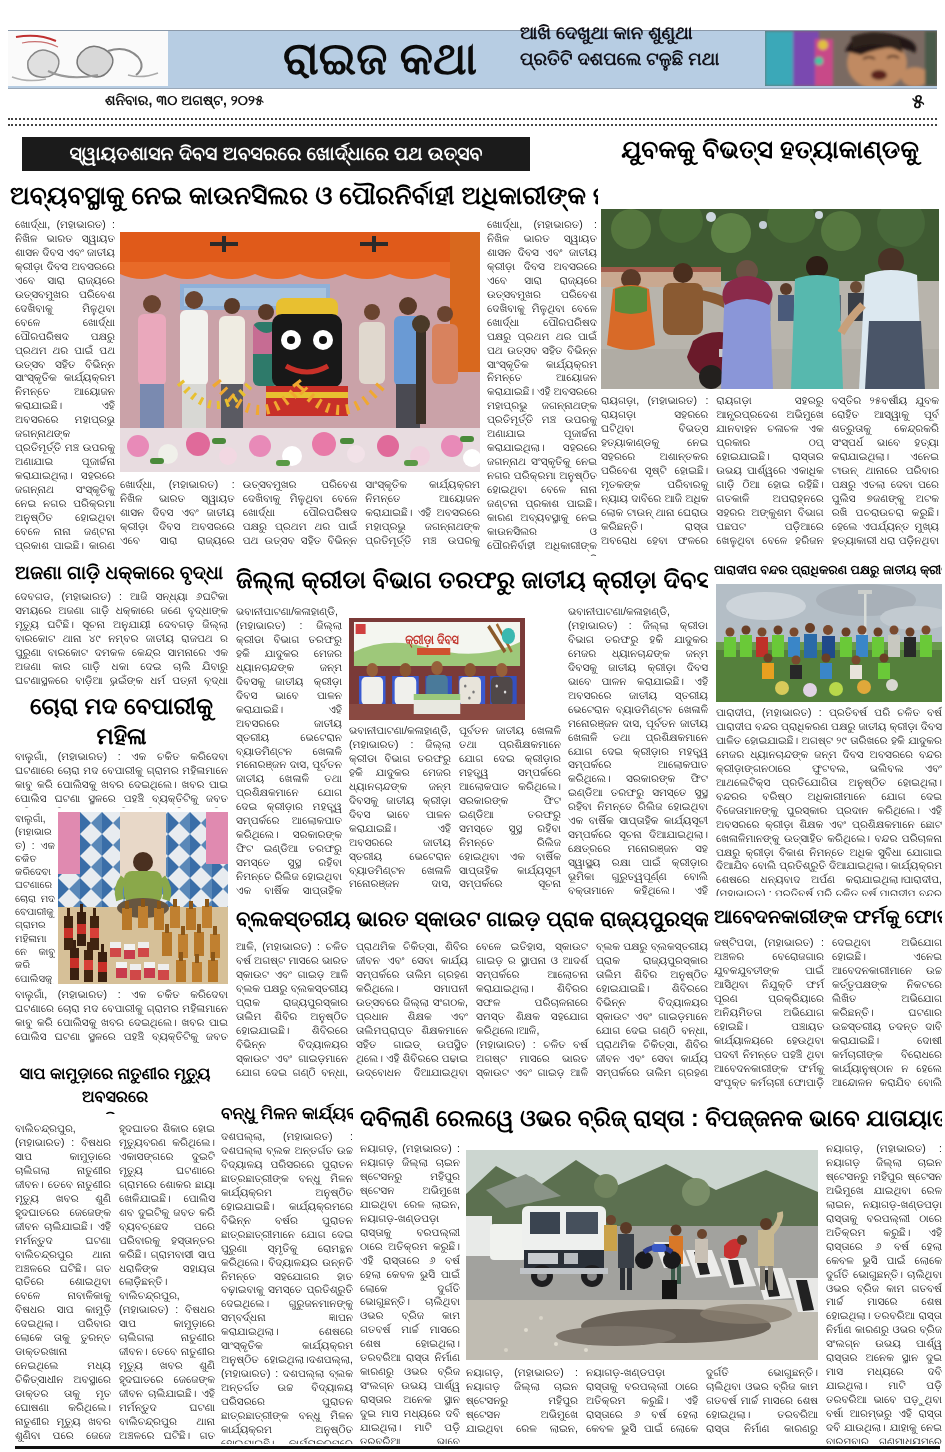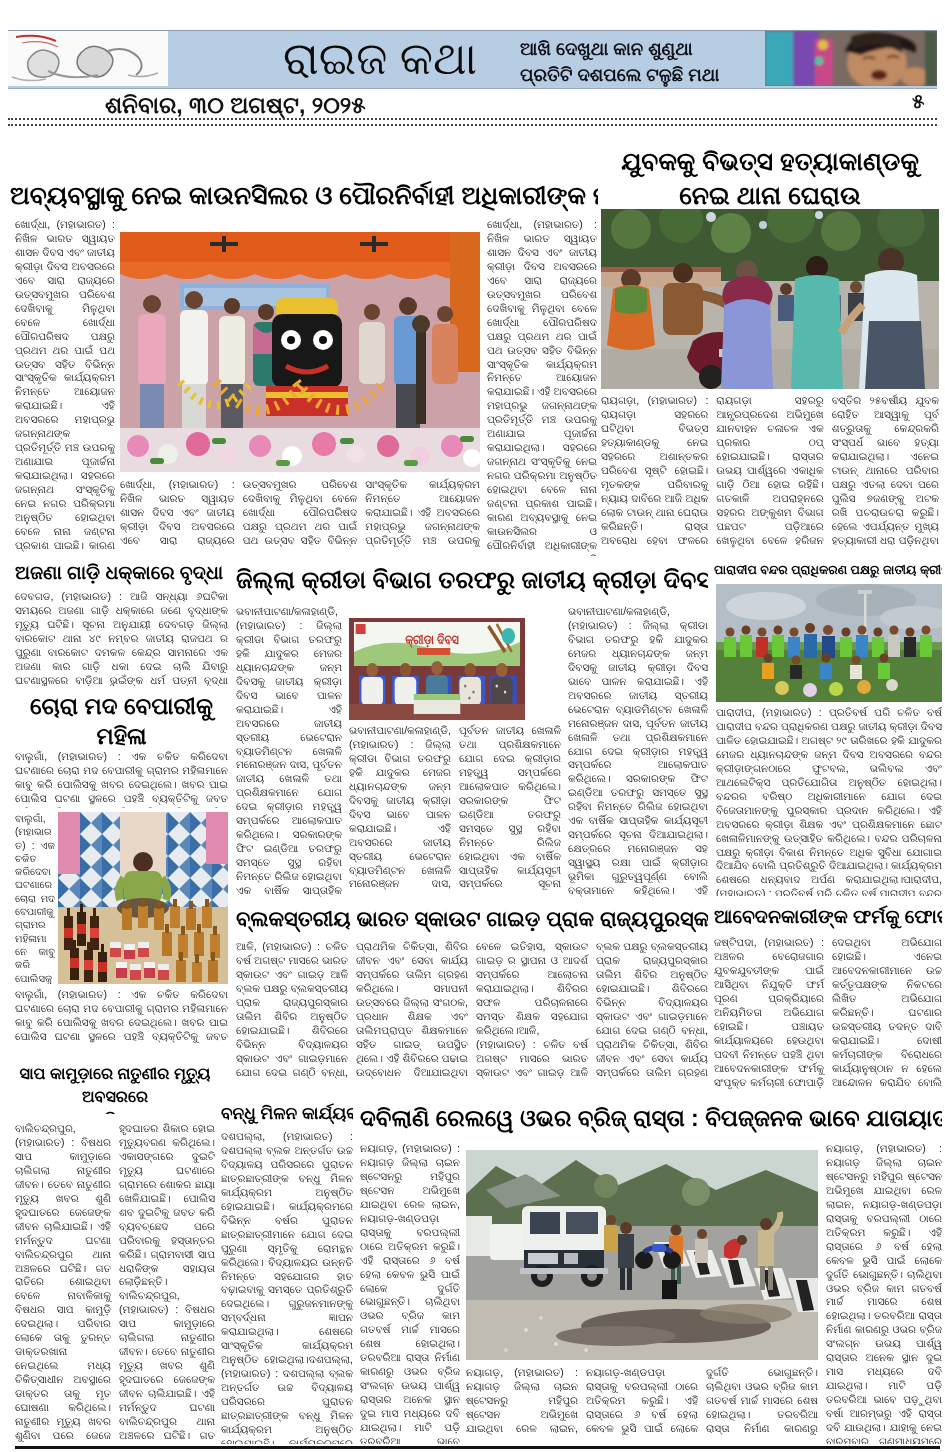--- a/index.html
+++ b/index.html
@@ -10,23 +10,23 @@
   .cols2{column-count:2;column-gap:8px;column-fill:auto;}
   .cols3{column-count:3;column-gap:8px;column-fill:auto;}
   .cols4{column-count:4;column-gap:8px;column-fill:auto;}
   .hl{font-weight:700;color:#000;text-align:center;overflow:hidden;}
   .nowrap{white-space:nowrap;}
   .kicker{background:#1b1b1b;color:#fff;font-weight:700;text-align:center;overflow:hidden;white-space:nowrap;}
   .photo{overflow:hidden;background:#ddd;}
   .photo svg{display:block;width:100%;height:100%;}
   .dottedrule{border-top:2px dotted #444;height:0;}
   .mast{background:#b7cde3;border-top:1px solid #8a98a8;border-bottom:1px solid #9aa8b8;}
-  .mast-title{font-weight:400;color:#0b0b0b;text-align:center;font-size:45px;line-height:57px;white-space:nowrap;overflow:hidden;}
+  .mast-title{font-weight:700;color:#0b0b0b;text-align:center;font-size:45px;line-height:57px;white-space:nowrap;overflow:hidden;}
   .mast-tag{font-weight:700;color:#101018;font-size:18px;line-height:1.45;white-space:nowrap;overflow:hidden;}
-  .dateline{font-weight:700;font-size:23px;color:#111;white-space:nowrap;}
+  .dateline{font-weight:700;font-size:14px;color:#111;white-space:nowrap;}
   .pagenum{font-weight:700;font-size:20px;color:#111;}
 </style>
 </head>
 <body>
 
 <div id="sheet">
 
   <div class="abs mast" style="left: 8px; top: 30px; width: 929px; height: 57px; background: rgb(183, 205, 227);"></div>
 
   <div class="abs photo" style="left:8px;top:31px;width:160px;height:55px;background:#fff;">
@@ -38,21 +38,21 @@
       <path d="M70,26 q10,-16 26,-8 q14,8 6,20 q-8,12 -22,6 q-14,-6 -10,-18z" fill="#d8d8d8" stroke="#777" stroke-width="1.5"></path>
       <path d="M40,40 q20,10 50,4" stroke="#999" stroke-width="2" fill="none"></path>
       <path d="M100,20 q18,-6 30,6 q8,10 -2,18" stroke="#8a8a8a" stroke-width="2" fill="none"></path>
       <path d="M120,44 q14,4 30,-2" stroke="#aaa" stroke-width="1.5" fill="none"></path>
       <path d="M4,46 q16,6 34,2" stroke="#b0b0b0" stroke-width="1.5" fill="none"></path>
     </svg>
   </div>
 
   <div class="abs mast-title" style="left:255px;top:30px;width:250px;height:57px;">ରାଇଜ କଥା</div>
 
-  <div class="abs" style="left:520px;top:36px;width:230px;">
+  <div class="abs" style="left:520px;top:20px;width:230px;">
     <div class="mast-tag">ଆଖି ଦେଖୁଥା କାନ ଶୁଣୁଥା</div>
     <div class="mast-tag">ପ୍ରତିଟି ଦଶପଲେ ଟଳୁଛି ମଥା</div>
   </div>
 
   <div class="abs photo" style="left:765px;top:31px;width:172px;height:55px;">
     <svg viewBox="0 0 172 55" preserveAspectRatio="none">
       <defs>
           <filter id="bl">
             <feGaussianBlur stdDeviation="1.4"></feGaussianBlur>
           </filter>
@@ -75,20 +75,21 @@
       </g>
     </svg>
   </div>
 
   <div class="abs dateline" style="left:105px;top:92px;">ଶନିବାର, ୩୦ ଅଗଷ୍ଟ, ୨୦୨୫</div>
   <div class="abs pagenum" style="left:912px;top:90px;">୫</div>
 
   <div class="abs dottedrule" style="left:8px;top:118px;width:929px;"></div>
   <div class="abs dottedrule" style="left:8px;top:124px;width:929px;"></div>
 
+  <div class="abs kicker" style="left:22px;top:137px;width:508px;height:34px;font-size:19px;line-height:34px;">ସ୍ୱାୟତଶାସନ ଦିବସ ଅବସରରେ ଖୋର୍ଦ୍ଧାରେ ପଥ ଉତ୍ସବ</div>
   <div class="abs hl nowrap" style="left:10px;top:176px;width:588px;height:38px;font-size:25px;line-height:38px;">ଅବ୍ୟବସ୍ଥାକୁ ନେଇ କାଉନସିଲର ଓ ପୌରନିର୍ବାହୀ ଅଧିକାରୀଙ୍କ ମଧ୍ୟରେ କଥା କଟାକଟି</div>
 
   <div class="abs body" style="left:15px;top:218px;width:100px;height:338px;">ଖୋର୍ଦ୍ଧା, (ମହାଭାରତ) : ନିଖିଳ ଭାରତ ସ୍ୱାୟତ ଶାସନ ଦିବସ ଏବଂ ଜାତୀୟ କ୍ରୀଡ଼ା ଦିବସ ଅବସରରେ ଏବେ ସାରା ରାଜ୍ୟରେ ଉତ୍ସବମୁଖର ପରିବେଶ ଦେଖିବାକୁ ମିଳୁଥିବା ବେଳେ ଖୋର୍ଦ୍ଧା ପୌରପରିଷଦ ପକ୍ଷରୁ ପ୍ରଥମ ଥର ପାଇଁ ପଥ ଉତ୍ସବ ସହିତ ବିଭିନ୍ନ ସାଂସ୍କୃତିକ କାର୍ଯ୍ୟକ୍ରମ ନିମନ୍ତେ ଆୟୋଜନ କରାଯାଇଛି। ଏହି ଅବସରରେ ମହାପ୍ରଭୁ ଜଗନ୍ନାଥଙ୍କ ପ୍ରତିମୂର୍ତ୍ତି ମଞ୍ଚ ଉପରକୁ ଅଣାଯାଇ ପୂଜାର୍ଚ୍ଚନା କରାଯାଇଥିଲା। ସହରରେ ଜଗନ୍ନାଥ ସଂସ୍କୃତିକୁ ନେଇ ନଗର ପରିକ୍ରମା ଅନୁଷ୍ଠିତ ହୋଇଥିବା ବେଳେ ନାନା ଜଣ୍ଟନା ପ୍ରକାଶ ପାଇଛି। କାରଣ ଅବ୍ୟବସ୍ଥାକୁ ନେଇ କାଉନସିଲର ଓ ପୌରନିର୍ବାହୀ ଅଧିକାରୀଙ୍କ ମଧ୍ୟରେ କଥା କଟାକଟି ହୋଇଥିବା ଦେଖିବାକୁ ମିଳିଥିଲା। ପୌରନିର୍ବାହୀ ଅଧିକାରୀଙ୍କ ପରିଚାଳନା ତ୍ରୁଟି ଏବଂ ଦୂରଦୃଷ୍ଟି ଅଭାବରୁ ଅନେକ କାର୍ଯ୍ୟ ବାଧାପ୍ରାପ୍ତ ହୋଇଥିବା ଅଭିଯୋଗ ହୋଇଛି। ପୌରାଧ୍ୟକ୍ଷ ଓ କାଉନସିଲରଙ୍କ ମଧ୍ୟରେ ଲାଗି ରହିଥିବା ଦ୍ୱନ୍ଦ୍ୱ ଯୋଗୁଁ ପରିସ୍ଥିତି ଚଳିତ ମାସ ତାରିଖରେ ପୌରପରିଷଦ ବୈଠକରେ ବିଧାୟକଙ୍କ ହସ୍ତକ୍ଷେପ ପରେ ଶିଥିଳ ହୋଇଥିଲା। ପୌରପ୍ରଶାସନ ର କାର୍ଯ୍ୟଧାରା ନିୟମିତ ହେଉନଥିବା ବେଳେ ଆଜିର ମହାପ୍ରଭୁ ପହଞ୍ଚିବା ଘଟଣାକୁ ନେଇ ଅନେକ ପ୍ରକାର ଆଶଙ୍କା ସହରାଞ୍ଚଳରେ ଆଲୋଚନା ହେଉଛି। ତେବେ ଏଭଳି ଅବ୍ୟବସ୍ଥା ଉପରେ ସମସ୍ତଙ୍କ ନଜର ରହିଛି।</div>
 
   <div class="abs photo" style="left:120px;top:232px;width:360px;height:240px;">
     <svg viewBox="0 0 360 240" preserveAspectRatio="none">
       <rect width="360" height="240" fill="#caa2a8"></rect>
       <rect x="0" y="0" width="360" height="42" fill="#e05a1a"></rect>
       <path d="M0,42 q22,10 45,0 q22,10 45,0 q22,10 45,0 q22,10 45,0 q22,10 45,0 q22,10 45,0 q22,10 45,0 q22,10 45,0 L360,30 L0,30 Z" fill="#e86a28"></path>
       <rect x="330" y="0" width="30" height="140" fill="#d8681e"></rect>
@@ -151,23 +152,22 @@
         <rect x="220" y="206" width="14" height="6" rx="3" fill="#4a8a3a"></rect>
           <rect x="284" y="228" width="14" height="6" rx="3" fill="#5a9a46"></rect>
           <rect x="340" y="204" width="14" height="6" rx="3" fill="#4a8a3a"></rect>
       </g>
     </svg>
   </div>
 
   <div class="abs body cols3" style="left:120px;top:478px;width:360px;height:76px;">ଖୋର୍ଦ୍ଧା, (ମହାଭାରତ) : ନିଖିଳ ଭାରତ ସ୍ୱାୟତ ଶାସନ ଦିବସ ଏବଂ ଜାତୀୟ କ୍ରୀଡ଼ା ଦିବସ ଅବସରରେ ଏବେ ସାରା ରାଜ୍ୟରେ ଉତ୍ସବମୁଖର ପରିବେଶ ଦେଖିବାକୁ ମିଳୁଥିବା ବେଳେ ଖୋର୍ଦ୍ଧା ପୌରପରିଷଦ ପକ୍ଷରୁ ପ୍ରଥମ ଥର ପାଇଁ ପଥ ଉତ୍ସବ ସହିତ ବିଭିନ୍ନ ସାଂସ୍କୃତିକ କାର୍ଯ୍ୟକ୍ରମ ନିମନ୍ତେ ଆୟୋଜନ କରାଯାଇଛି। ଏହି ଅବସରରେ ମହାପ୍ରଭୁ ଜଗନ୍ନାଥଙ୍କ ପ୍ରତିମୂର୍ତ୍ତି ମଞ୍ଚ ଉପରକୁ ଅଣାଯାଇ ପୂଜାର୍ଚ୍ଚନା କରାଯାଇଥିଲା। ସହରରେ ଜଗନ୍ନାଥ ସଂସ୍କୃତିକୁ ନେଇ ନଗର ପରିକ୍ରମା ଅନୁଷ୍ଠିତ ହୋଇଥିବା ବେଳେ ନାନା ଜଣ୍ଟନା ପ୍ରକାଶ ପାଇଛି। କାରଣ ଅବ୍ୟବସ୍ଥାକୁ ନେଇ କାଉନସିଲର ଓ ପୌରନିର୍ବାହୀ ଅଧିକାରୀଙ୍କ ମଧ୍ୟରେ କଥା କଟାକଟି ହୋଇଥିବା ଦେଖିବାକୁ ମିଳିଥିଲା। ପୌରନିର୍ବାହୀ ଅଧିକାରୀଙ୍କ ପରିଚାଳନା ତ୍ରୁଟି ଏବଂ ଦୂରଦୃଷ୍ଟି ଅଭାବରୁ ଅନେକ କାର୍ଯ୍ୟ ବାଧାପ୍ରାପ୍ତ ହୋଇଥିବା ଅଭିଯୋଗ ହୋଇଛି। ପୌରାଧ୍ୟକ୍ଷ ଓ କାଉନସିଲରଙ୍କ ମଧ୍ୟରେ ଲାଗି ରହିଥିବା ଦ୍ୱନ୍ଦ୍ୱ ଯୋଗୁଁ ପରିସ୍ଥିତି ଚଳିତ ମାସ ତାରିଖରେ ପୌରପରିଷଦ ବୈଠକରେ ବିଧାୟକଙ୍କ ହସ୍ତକ୍ଷେପ ପରେ ଶିଥିଳ ହୋଇଥିଲା। ପୌରପ୍ରଶାସନ ର କାର୍ଯ୍ୟଧାରା ନିୟମିତ ହେଉନଥିବା ବେଳେ ଆଜିର ମହାପ୍ରଭୁ ପହଞ୍ଚିବା ଘଟଣାକୁ ନେଇ ଅନେକ ପ୍ରକାର ଆଶଙ୍କା ସହରାଞ୍ଚଳରେ ଆଲୋଚନା ହେଉଛି। ତେବେ ଏଭଳି ଅବ୍ୟବସ୍ଥା ଉପରେ ସମସ୍ତଙ୍କ ନଜର ରହିଛି।</div>
   <div class="abs body" style="left:487px;top:218px;width:110px;height:338px;">ଖୋର୍ଦ୍ଧା, (ମହାଭାରତ) : ନିଖିଳ ଭାରତ ସ୍ୱାୟତ ଶାସନ ଦିବସ ଏବଂ ଜାତୀୟ କ୍ରୀଡ଼ା ଦିବସ ଅବସରରେ ଏବେ ସାରା ରାଜ୍ୟରେ ଉତ୍ସବମୁଖର ପରିବେଶ ଦେଖିବାକୁ ମିଳୁଥିବା ବେଳେ ଖୋର୍ଦ୍ଧା ପୌରପରିଷଦ ପକ୍ଷରୁ ପ୍ରଥମ ଥର ପାଇଁ ପଥ ଉତ୍ସବ ସହିତ ବିଭିନ୍ନ ସାଂସ୍କୃତିକ କାର୍ଯ୍ୟକ୍ରମ ନିମନ୍ତେ ଆୟୋଜନ କରାଯାଇଛି। ଏହି ଅବସରରେ ମହାପ୍ରଭୁ ଜଗନ୍ନାଥଙ୍କ ପ୍ରତିମୂର୍ତ୍ତି ମଞ୍ଚ ଉପରକୁ ଅଣାଯାଇ ପୂଜାର୍ଚ୍ଚନା କରାଯାଇଥିଲା। ସହରରେ ଜଗନ୍ନାଥ ସଂସ୍କୃତିକୁ ନେଇ ନଗର ପରିକ୍ରମା ଅନୁଷ୍ଠିତ ହୋଇଥିବା ବେଳେ ନାନା ଜଣ୍ଟନା ପ୍ରକାଶ ପାଇଛି। କାରଣ ଅବ୍ୟବସ୍ଥାକୁ ନେଇ କାଉନସିଲର ଓ ପୌରନିର୍ବାହୀ ଅଧିକାରୀଙ୍କ ମଧ୍ୟରେ କଥା କଟାକଟି ହୋଇଥିବା ଦେଖିବାକୁ ମିଳିଥିଲା। ପୌରନିର୍ବାହୀ ଅଧିକାରୀଙ୍କ ପରିଚାଳନା ତ୍ରୁଟି ଏବଂ ଦୂରଦୃଷ୍ଟି ଅଭାବରୁ ଅନେକ କାର୍ଯ୍ୟ ବାଧାପ୍ରାପ୍ତ ହୋଇଥିବା ଅଭିଯୋଗ ହୋଇଛି। ପୌରାଧ୍ୟକ୍ଷ ଓ କାଉନସିଲରଙ୍କ ମଧ୍ୟରେ ଲାଗି ରହିଥିବା ଦ୍ୱନ୍ଦ୍ୱ ଯୋଗୁଁ ପରିସ୍ଥିତି ଚଳିତ ମାସ ତାରିଖରେ ପୌରପରିଷଦ ବୈଠକରେ ବିଧାୟକଙ୍କ ହସ୍ତକ୍ଷେପ ପରେ ଶିଥିଳ ହୋଇଥିଲା। ପୌରପ୍ରଶାସନ ର କାର୍ଯ୍ୟଧାରା ନିୟମିତ ହେଉନଥିବା ବେଳେ ଆଜିର ମହାପ୍ରଭୁ ପହଞ୍ଚିବା ଘଟଣାକୁ ନେଇ ଅନେକ ପ୍ରକାର ଆଶଙ୍କା ସହରାଞ୍ଚଳରେ ଆଲୋଚନା ହେଉଛି। ତେବେ ଏଭଳି ଅବ୍ୟବସ୍ଥା ଉପରେ ସମସ୍ତଙ୍କ ନଜର ରହିଛି।</div>
 
-  <div class="abs hl" style="left:600px;top:133px;width:340px;height:72px;font-size:25px;line-height:1.35;margin-top:12px;">
+  <div class="abs hl" style="left:600px;top:133px;width:340px;height:72px;font-size:25px;line-height:1.35;">
     <div>ଯୁବକକୁ ବିଭତ୍ସ ହତ୍ୟାକାଣ୍ଡକୁ</div>
-    <div>ନେଇ ଥାନା ଘେରାଉ</div>
   </div>
 
   <div class="abs photo" style="left:601px;top:209px;width:338px;height:180px;">
     <svg viewBox="0 0 338 180" preserveAspectRatio="none">
       <rect width="338" height="180" fill="#b8b4ac"></rect>
       <rect x="0" y="0" width="338" height="72" fill="#3f5a32"></rect>
       <circle cx="30" cy="20" r="20" fill="#55763e"></circle>
         <circle cx="80" cy="12" r="22" fill="#486a36"></circle>
         <circle cx="130" cy="24" r="20" fill="#5e8246"></circle>
         <circle cx="190" cy="10" r="24" fill="#4a6c38"></circle>

